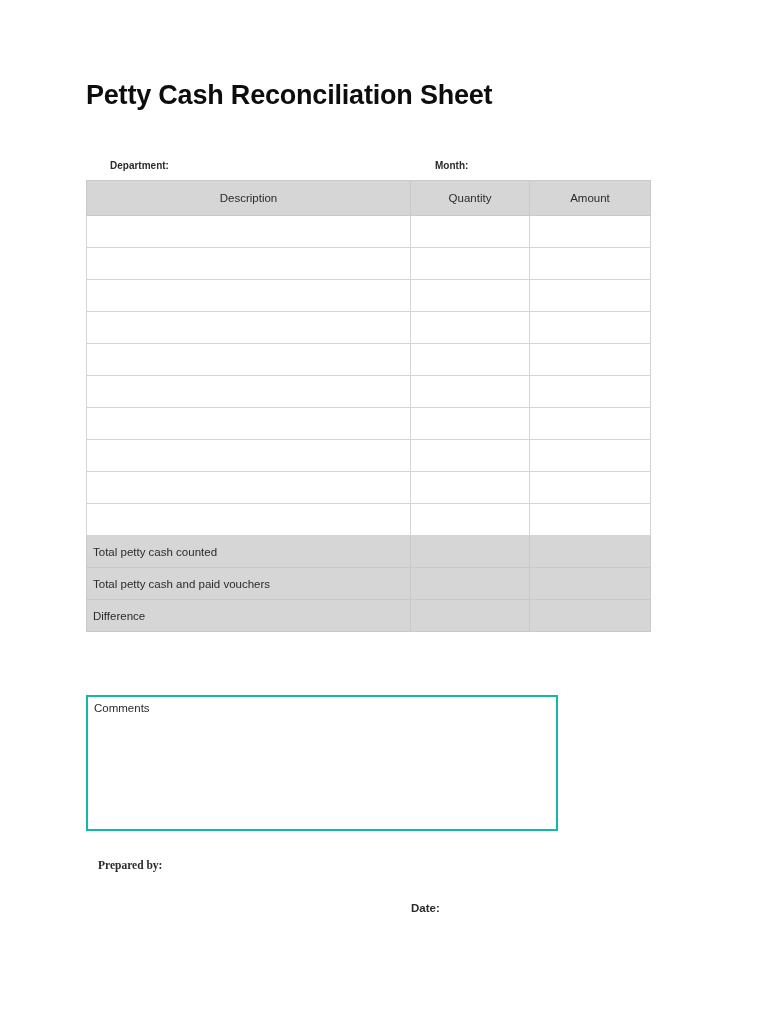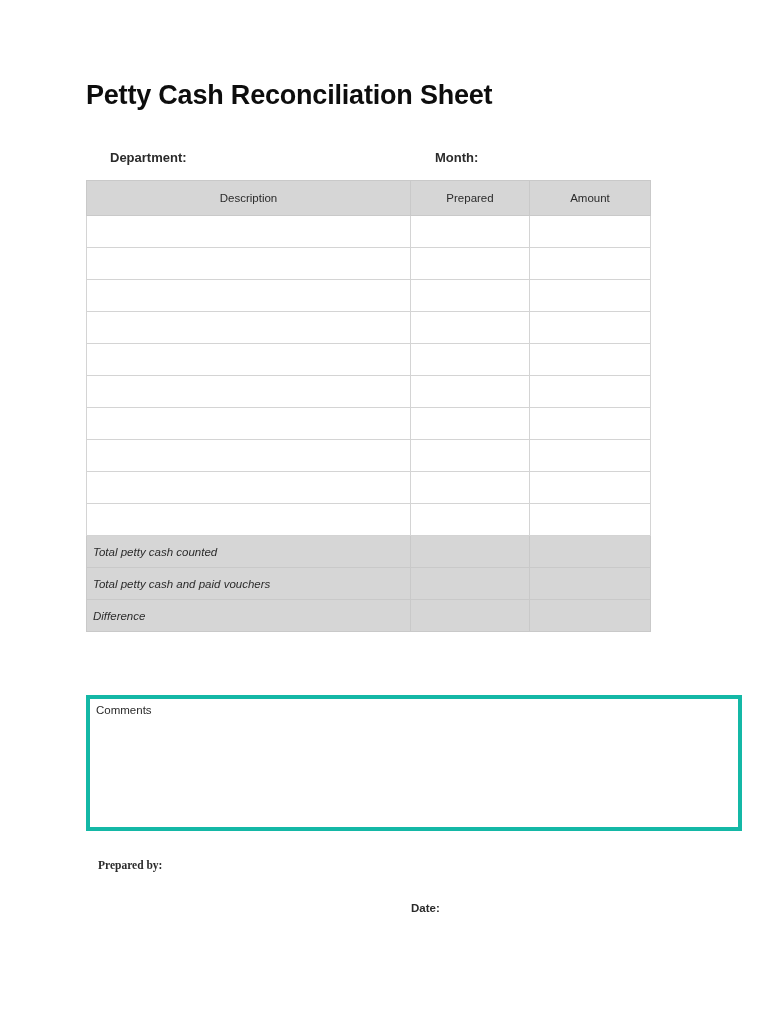--- a/index.html
+++ b/index.html
@@ -35,22 +35,22 @@
   }
   .meta-row {
     position: absolute;
     left: 86px;
     top: 146px;
     width: 564px;
     height: 18px;
   }
   .meta-label {
     position: absolute;
-    top: 4px;
-    font-size: 13px;
+    top: 14px;
+    font-size: 10px;
     font-weight: bold;
     color: #2b2b2b;
     white-space: nowrap;
     padding-left: 24px;
   }
   .meta-label.col-left  { left: 0px; }
   .meta-label.col-right { left: 325px; }
 
   table.grid {
     position: absolute;
@@ -82,33 +82,32 @@
     font-weight: normal;
     height: 34px;
     border-color: #c9c9c9;
   }
   table.grid tr.shaded td {
     background: #d6d6d6;
     border-color: #c9c9c9;
   }
   table.grid td.label-cell {
     text-align: left;
-    font-style: italic;
   }
   table.grid td.blank-cell {
     text-align: left;
   }
 
   .comments-box {
     position: absolute;
     left: 86px;
     top: 695px;
-    width: 656px;
+    width: 472px;
     height: 136px;
-    border: 4px solid #14b8a6;
+    border: 2px solid #14b8a6;
     box-sizing: border-box;
     background: #ffffff;
   }
   .comments-label {
     position: absolute;
     left: 6px;
     top: 5px;
     font-size: 11.5px;
     color: #2b2b2b;
     white-space: nowrap;
@@ -146,21 +145,21 @@
 
   <table class="grid">
     <colgroup>
       <col class="c-desc">
       <col class="c-qty">
       <col class="c-amt">
     </colgroup>
     <thead>
       <tr>
         <th>Description</th>
-        <th>Prepared</th>
+        <th>Quantity</th>
         <th>Amount</th>
       </tr>
     </thead>
     <tbody>
         <tr>
           <td class="blank-cell"></td>
           <td class="blank-cell"></td>
           <td class="blank-cell"></td>
         </tr>
         <tr>

